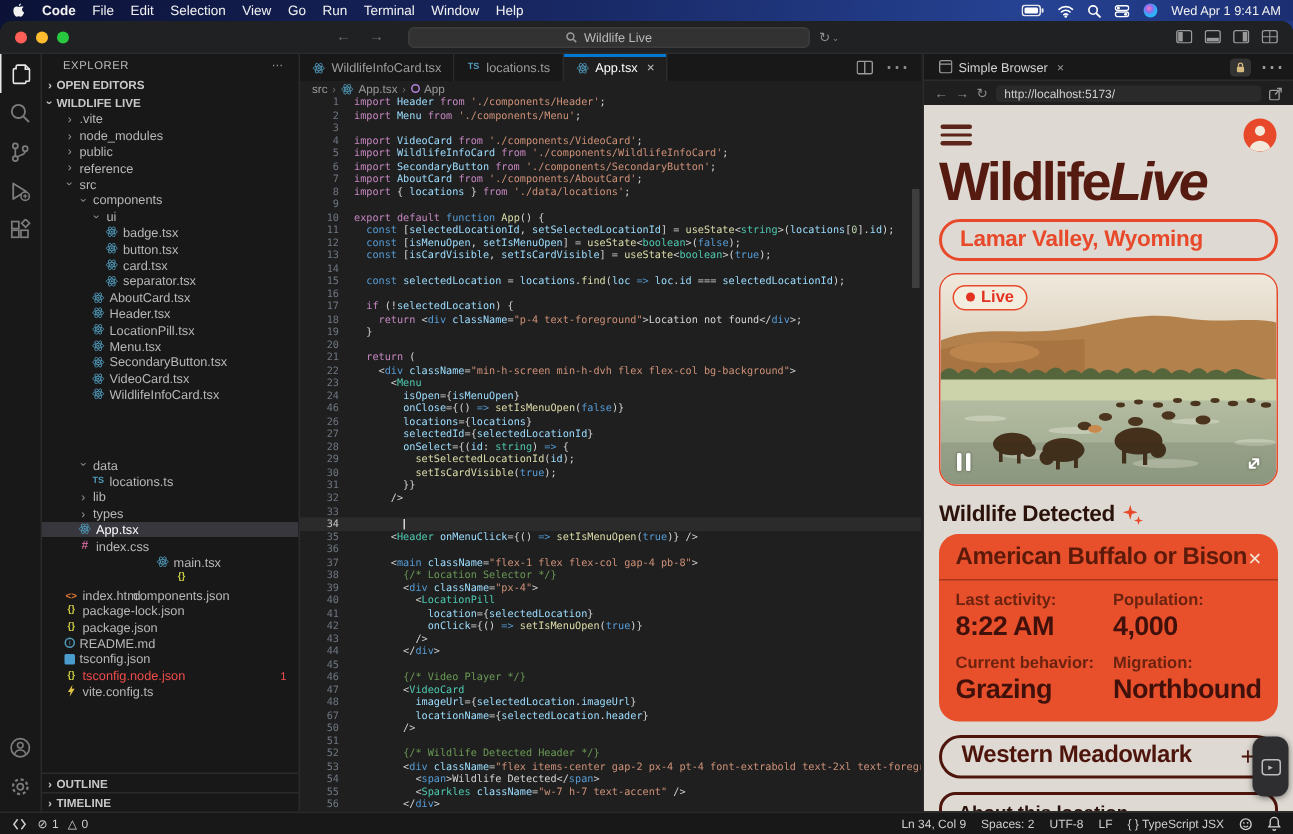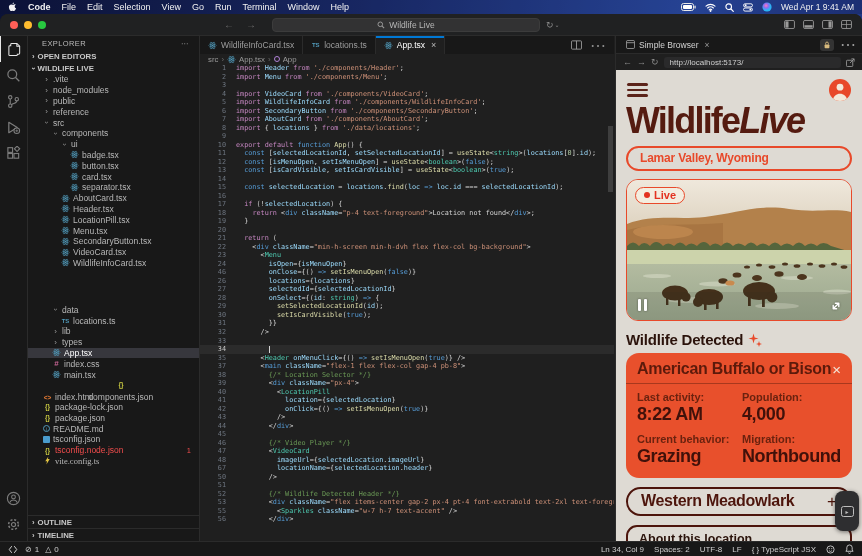--- a/index.html
+++ b/index.html
@@ -103,21 +103,21 @@
     font-family:"Liberation Sans", sans-serif; }
 
   
   .app-top { display:flex; justify-content:space-between; align-items:center; padding:9px 11px 0; }
   .hamb { width:21px; display:flex; flex-direction:column; gap:3px; cursor:pointer; }
   .hamb i { display:block; height:2.4px; background:#5c241a; border-radius:2px; }
   .avatar { width:22px; height:22px; border-radius:50%; background:#e8492a; display:flex; align-items:flex-end; justify-content:center; overflow:hidden; cursor:pointer; }
   .app-title { padding:2px 10px 0; font-size:36px; font-weight:900; color:#551b10; letter-spacing:-1.8px; line-height:1; white-space:nowrap; }
   .app-title .it { font-style:italic; }
   .loc-pill { margin:7px 10px 0; border:2px solid #e8492a; border-radius:999px; padding:3px 12px 4px;
-    color:#e8492a; font-size:12px; font-weight:800; letter-spacing:-.2px; cursor:pointer; }
+    color:#e8492a; font-size:15px; font-weight:800; letter-spacing:-.2px; cursor:pointer; }
   .video { margin:8px 10px 0; height:142px; border:1.5px solid #e8492a; border-radius:12px; position:relative; overflow:hidden; }
   .livebadge { position:absolute; top:7px; left:8px; background:#f3eddf; border:1.5px solid #e8492a; border-radius:999px;
     display:flex; align-items:center; gap:4px; padding:1px 8px 2px; }
   .livedot { width:6px; height:6px; border-radius:50%; background:#e3321f; }
   .livetxt { color:#e3321f; font-weight:800; font-size:11px; }
   .pausebtn { position:absolute; left:11px; bottom:9px; display:flex; gap:3px; cursor:pointer; filter:drop-shadow(0 0 1px rgba(0,0,0,.4)); }
   .pausebtn i { width:3px; height:12px; background:#fff; border-radius:1px; display:block; }
   .expandbtn { position:absolute; right:9px; bottom:8px; cursor:pointer; filter:drop-shadow(0 0 1px rgba(0,0,0,.4)); }
   .detected { margin:10px 10px 0; display:flex; align-items:center; gap:5px; color:#2b130b; font-size:15px; font-weight:800; letter-spacing:-.2px; }
   .infocard { margin:5px 10px 0; background:#e8502c; border-radius:13px; overflow:hidden; }
@@ -504,21 +504,21 @@
               <ellipse cx="8" cy="8" rx="6.5" ry="2.6" transform="rotate(120 8 8)"></ellipse>
             </g>
             <circle cx="8" cy="8" r="1.3" fill="#519aba"></circle>
           </svg>
           <span class="tlabel">App.tsx</span>
         </div>
         <div class="tree-row" style="padding-left: 24px;">
           <span class="fic" style="color:#c76494;font-weight:700;font-size:8px">#</span>
           <span class="tlabel">index.css</span>
         </div>
-        <div class="tree-row" style="padding-left: 24px;">
+        <div class="tree-row" style="padding-left: 24px; justify-content: center;">
           <svg class="fic" viewBox="0 0 16 16">
             <g stroke="#519aba" fill="none" stroke-width="1">
               <ellipse cx="8" cy="8" rx="6.5" ry="2.6"></ellipse>
               <ellipse cx="8" cy="8" rx="6.5" ry="2.6" transform="rotate(60 8 8)"></ellipse>
               <ellipse cx="8" cy="8" rx="6.5" ry="2.6" transform="rotate(120 8 8)"></ellipse>
             </g>
             <circle cx="8" cy="8" r="1.3" fill="#519aba"></circle>
           </svg>
           <span class="tlabel">main.tsx</span>
         </div>
@@ -544,21 +544,21 @@
         </div>
         <div class="tree-row" style="padding-left: 15px;">
           <span class="fic sqic"></span>
           <span class="tlabel">tsconfig.json</span>
         </div>
         <div class="tree-row err" style="padding-left: 15px;">
           <span class="fic" style="color:#cbcb41;font-weight:700">{}</span>
           <span class="tlabel">tsconfig.node.json</span>
           <span class="badge1">1</span>
         </div>
-        <div class="tree-row" style="padding-left: 15px; font-family: Liberation Serif, serif;">
+        <div class="tree-row" style="padding-left: 15px;">
           <svg class="fic" viewBox="0 0 16 16">
             <path d="M9.5 1 4 9.5h3.2L6 15l6-9.5H8.6z" fill="#e2c341"></path>
           </svg>
           <span class="tlabel">vite.config.ts</span>
         </div>
       </div>
     <div class="sb-bottomsecs">
       <div class="sb-bsec">
           <span class="chev">›</span>
           <span>OUTLINE</span>
@@ -656,37 +656,39 @@
         <div class="cl"><span class="gut">26</span><span class="src"><span class="c-pn">        </span><span class="c-id">locations</span><span class="c-pn">={</span><span class="c-id">locations</span><span class="c-pn">}</span></span></div>
         <div class="cl"><span class="gut">27</span><span class="src"><span class="c-pn">        </span><span class="c-id">selectedId</span><span class="c-pn">={</span><span class="c-id">selectedLocationId</span><span class="c-pn">}</span></span></div>
         <div class="cl"><span class="gut">28</span><span class="src"><span class="c-pn">        </span><span class="c-id">onSelect</span><span class="c-pn">={(</span><span class="c-id">id</span><span class="c-pn">: </span><span class="c-ty">string</span><span class="c-pn">) </span><span class="c-kb">=&gt;</span><span class="c-pn"> {</span></span></div>
         <div class="cl"><span class="gut">29</span><span class="src"><span class="c-pn">          </span><span class="c-fn">setSelectedLocationId</span><span class="c-pn">(</span><span class="c-id">id</span><span class="c-pn">);</span></span></div>
         <div class="cl"><span class="gut">30</span><span class="src"><span class="c-pn">          </span><span class="c-fn">setIsCardVisible</span><span class="c-pn">(</span><span class="c-kb">true</span><span class="c-pn">);</span></span></div>
         <div class="cl"><span class="gut">31</span><span class="src"><span class="c-pn">        }}</span></span></div>
         <div class="cl"><span class="gut">32</span><span class="src"><span class="c-pn">      /&gt;</span></span></div>
         <div class="cl"><span class="gut">33</span><span class="src"></span></div>
         <div class="cl cur"><span class="gut">34</span><span class="src"></span><span class="cursorbar"></span></div>
         <div class="cl"><span class="gut">35</span><span class="src"><span class="c-pn">      &lt;</span><span class="c-cp">Header</span><span class="c-pn"> </span><span class="c-id">onMenuClick</span><span class="c-pn">={() </span><span class="c-kb">=&gt;</span><span class="c-pn"> </span><span class="c-fn">setIsMenuOpen</span><span class="c-pn">(</span><span class="c-kb">true</span><span class="c-pn">)} /&gt;</span></span></div>
+        <div class="cl"><span class="gut">36</span><span class="src"></span></div>
         <div class="cl"><span class="gut">37</span><span class="src"><span class="c-pn">      &lt;</span><span class="c-tg">main</span><span class="c-pn"> </span><span class="c-id">className</span><span class="c-pn">=</span><span class="c-st">"flex-1 flex flex-col gap-4 pb-8"</span><span class="c-pn">&gt;</span></span></div>
         <div class="cl"><span class="gut">38</span><span class="src"><span class="c-pn">        </span><span class="c-cm">{/* Location Selector */}</span></span></div>
         <div class="cl"><span class="gut">39</span><span class="src"><span class="c-pn">        &lt;</span><span class="c-tg">div</span><span class="c-pn"> </span><span class="c-id">className</span><span class="c-pn">=</span><span class="c-st">"px-4"</span><span class="c-pn">&gt;</span></span></div>
         <div class="cl"><span class="gut">40</span><span class="src"><span class="c-pn">          &lt;</span><span class="c-cp">LocationPill</span></span></div>
         <div class="cl"><span class="gut">41</span><span class="src"><span class="c-pn">            </span><span class="c-id">location</span><span class="c-pn">={</span><span class="c-id">selectedLocation</span><span class="c-pn">}</span></span></div>
         <div class="cl"><span class="gut">42</span><span class="src"><span class="c-pn">            </span><span class="c-id">onClick</span><span class="c-pn">={() </span><span class="c-kb">=&gt;</span><span class="c-pn"> </span><span class="c-fn">setIsMenuOpen</span><span class="c-pn">(</span><span class="c-kb">true</span><span class="c-pn">)}</span></span></div>
         <div class="cl"><span class="gut">43</span><span class="src"><span class="c-pn">          /&gt;</span></span></div>
         <div class="cl"><span class="gut">44</span><span class="src"><span class="c-pn">        &lt;/</span><span class="c-tg">div</span><span class="c-pn">&gt;</span></span></div>
         <div class="cl"><span class="gut">45</span><span class="src"></span></div>
         <div class="cl"><span class="gut">46</span><span class="src"><span class="c-pn">        </span><span class="c-cm">{/* Video Player */}</span></span></div>
         <div class="cl"><span class="gut">47</span><span class="src"><span class="c-pn">        &lt;</span><span class="c-cp">VideoCard</span></span></div>
         <div class="cl"><span class="gut">48</span><span class="src"><span class="c-pn">          </span><span class="c-id">imageUrl</span><span class="c-pn">={</span><span class="c-id">selectedLocation</span><span class="c-pn">.</span><span class="c-id">imageUrl</span><span class="c-pn">}</span></span></div>
         <div class="cl"><span class="gut">67</span><span class="src"><span class="c-pn">          </span><span class="c-id">locationName</span><span class="c-pn">={</span><span class="c-id">selectedLocation</span><span class="c-pn">.</span><span class="c-id">header</span><span class="c-pn">}</span></span></div>
         <div class="cl"><span class="gut">50</span><span class="src"><span class="c-pn">        /&gt;</span></span></div>
         <div class="cl"><span class="gut">51</span><span class="src"></span></div>
         <div class="cl"><span class="gut">52</span><span class="src"><span class="c-pn">        </span><span class="c-cm">{/* Wildlife Detected Header */}</span></span></div>
         <div class="cl"><span class="gut">53</span><span class="src"><span class="c-pn">        &lt;</span><span class="c-tg">div</span><span class="c-pn"> </span><span class="c-id">className</span><span class="c-pn">=</span><span class="c-st">"flex items-center gap-2 px-4 pt-4 font-extrabold text-2xl text-foreground"</span></span></div>
+        <div class="cl"><span class="gut">54</span><span class="src"><span class="c-pn">          &lt;</span><span class="c-tg">span</span><span class="c-pn">&gt;Wildlife Detected&lt;/</span><span class="c-tg">span</span><span class="c-pn">&gt;</span></span></div>
         <div class="cl"><span class="gut">55</span><span class="src"><span class="c-pn">          &lt;</span><span class="c-cp">Sparkles</span><span class="c-pn"> </span><span class="c-id">className</span><span class="c-pn">=</span><span class="c-st">"w-7 h-7 text-accent"</span><span class="c-pn"> /&gt;</span></span></div>
         <div class="cl"><span class="gut">56</span><span class="src"><span class="c-pn">        &lt;/</span><span class="c-tg">div</span><span class="c-pn">&gt;</span></span></div>
       </div>
     <div class="ed-scrollbar"></div>
   </div>
 
   <div class="panel">
     <div class="p-tabs">
       <div class="p-tab">
         <svg width="9" height="9" viewBox="0 0 10 10">

